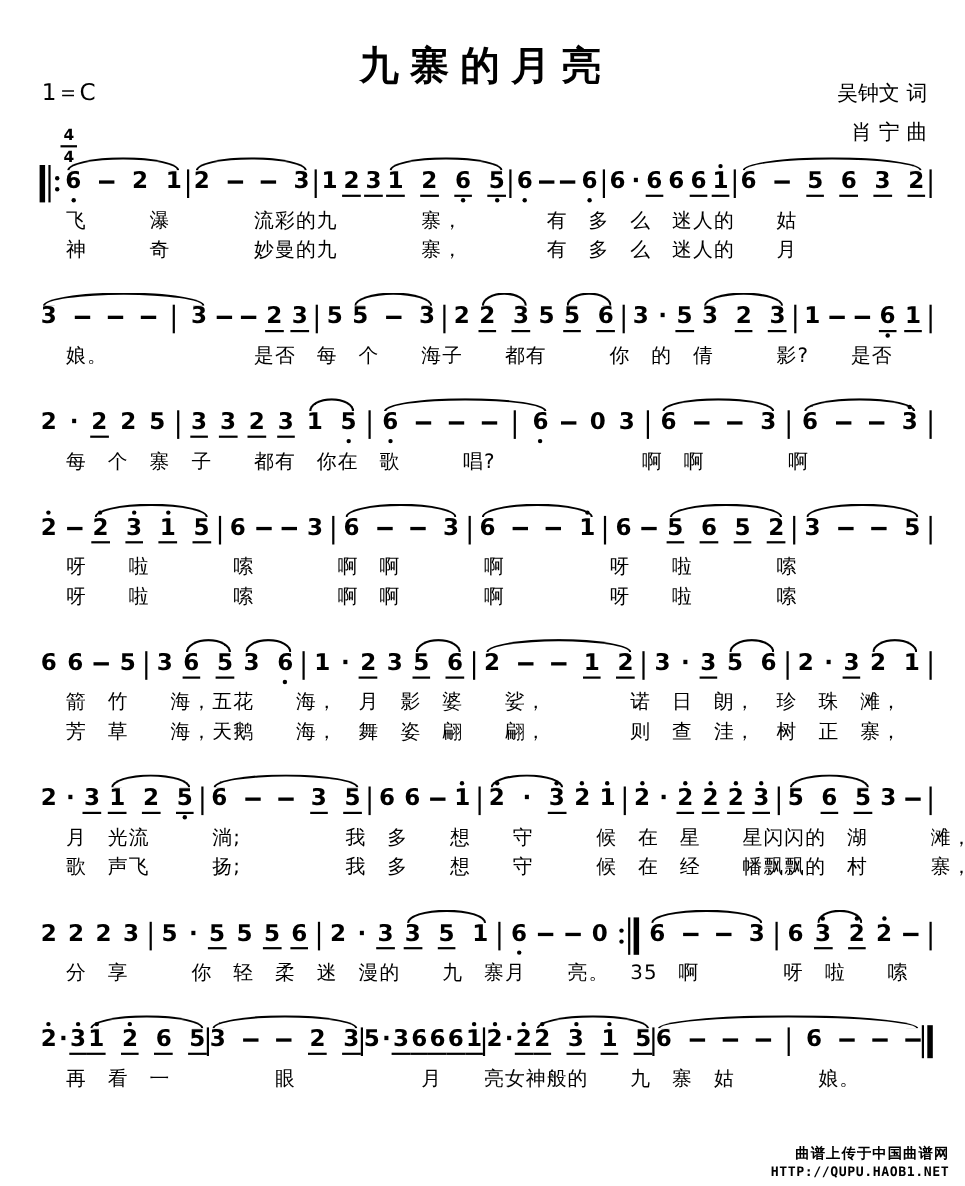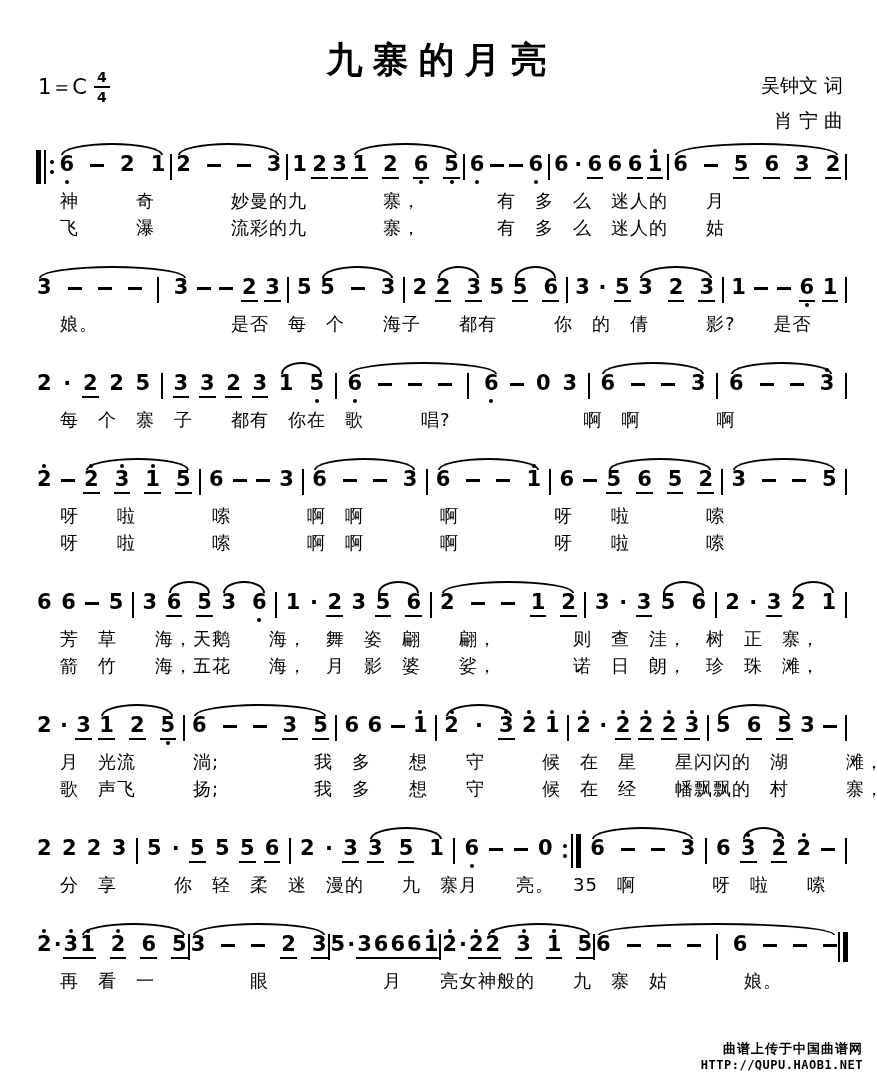--- a/index.html
+++ b/index.html
@@ -8,21 +8,21 @@
     width:877px;height:1078px;position:relative;background:#fff;color:#000;
     box-sizing:border-box;padding:10px 30px 0 36px;overflow:hidden;
     font-family:"DejaVu Sans",sans-serif;
   }
   
   .header{position:relative;height:126px;}
   .title{
     position:absolute;top:26px;left:0;right:0;margin:0;text-align:center;
     font-family:"DejaVu Serif",serif;font-weight:bold;font-size:36px;letter-spacing:10px;
   }
-  .key{position:absolute;left:2px;top:60px;display:inline-flex;align-items:center;gap:7px;font-size:21px;}
+  .key{position:absolute;left:2px;top:60px;display:inline-flex;align-items:center;gap:18px;font-size:21px;flex-direction:column;}
   .frac{display:inline-flex;flex-direction:column;align-items:center;line-height:1;font-weight:bold;font-size:14px;}
   .frac .num{border-bottom:2px solid #000;padding:0 3px 2px;}
   .frac .den{padding-top:2px;}
   .credits{position:absolute;right:4px;top:58px;text-align:right;font-size:19px;line-height:1.85;margin-left:45px;}
   
   .system{margin-bottom:18px;}
   .notation{display:flex;align-items:center;justify-content:space-between;padding:12px 0 2px;}
   .tok{display:inline-flex;flex-direction:column;align-items:center;line-height:1;}
   .odot{width:4px;height:4px;border-radius:50%;margin:1px 0;background:transparent;}
   .odot.on{background:#000;}
@@ -261,22 +261,22 @@
             <span class="tok">
               <span class="odot"></span>
               <span class="glyph u">2</span>
               <span class="odot"></span>
             </span>
           </span>
           <span class="barline">
             <span class="bl"></span>
           </span>
         </div>
+        <div class="lyrics">飞　　　瀑　　　　流彩的九　　　　寨，　　　　有　多　么　迷人的　　姑</div>
         <div class="lyrics">神　　　奇　　　　妙曼的九　　　　寨，　　　　有　多　么　迷人的　　月</div>
-        <div class="lyrics">飞　　　瀑　　　　流彩的九　　　　寨，　　　　有　多　么　迷人的　　姑</div>
       </div>
       <div class="system">
         <div class="notation">
           <span class="slur">
             <span class="tok">
               <span class="odot"></span>
               <span class="glyph">3</span>
               <span class="odot"></span>
             </span>
             <span class="tok">
@@ -970,22 +970,22 @@
             <span class="tok">
               <span class="odot"></span>
               <span class="glyph">1</span>
               <span class="odot"></span>
             </span>
           </span>
           <span class="barline">
             <span class="bl"></span>
           </span>
         </div>
+        <div class="lyrics">箭　竹　　海，五花　　海，　月　影　婆　　娑，　　　　诺　日　朗，　珍　珠　滩，</div>
         <div class="lyrics">芳　草　　海，天鹅　　海，　舞　姿　翩　　翩，　　　　则　查　洼，　树　正　寨，</div>
-        <div class="lyrics">箭　竹　　海，五花　　海，　月　影　婆　　娑，　　　　诺　日　朗，　珍　珠　滩，</div>
       </div>
       <div class="system">
         <div class="notation">
           <span class="tok">
             <span class="odot"></span>
             <span class="glyph">2</span>
             <span class="odot"></span>
           </span>
           <span class="tok">
             <span class="odot"></span>

